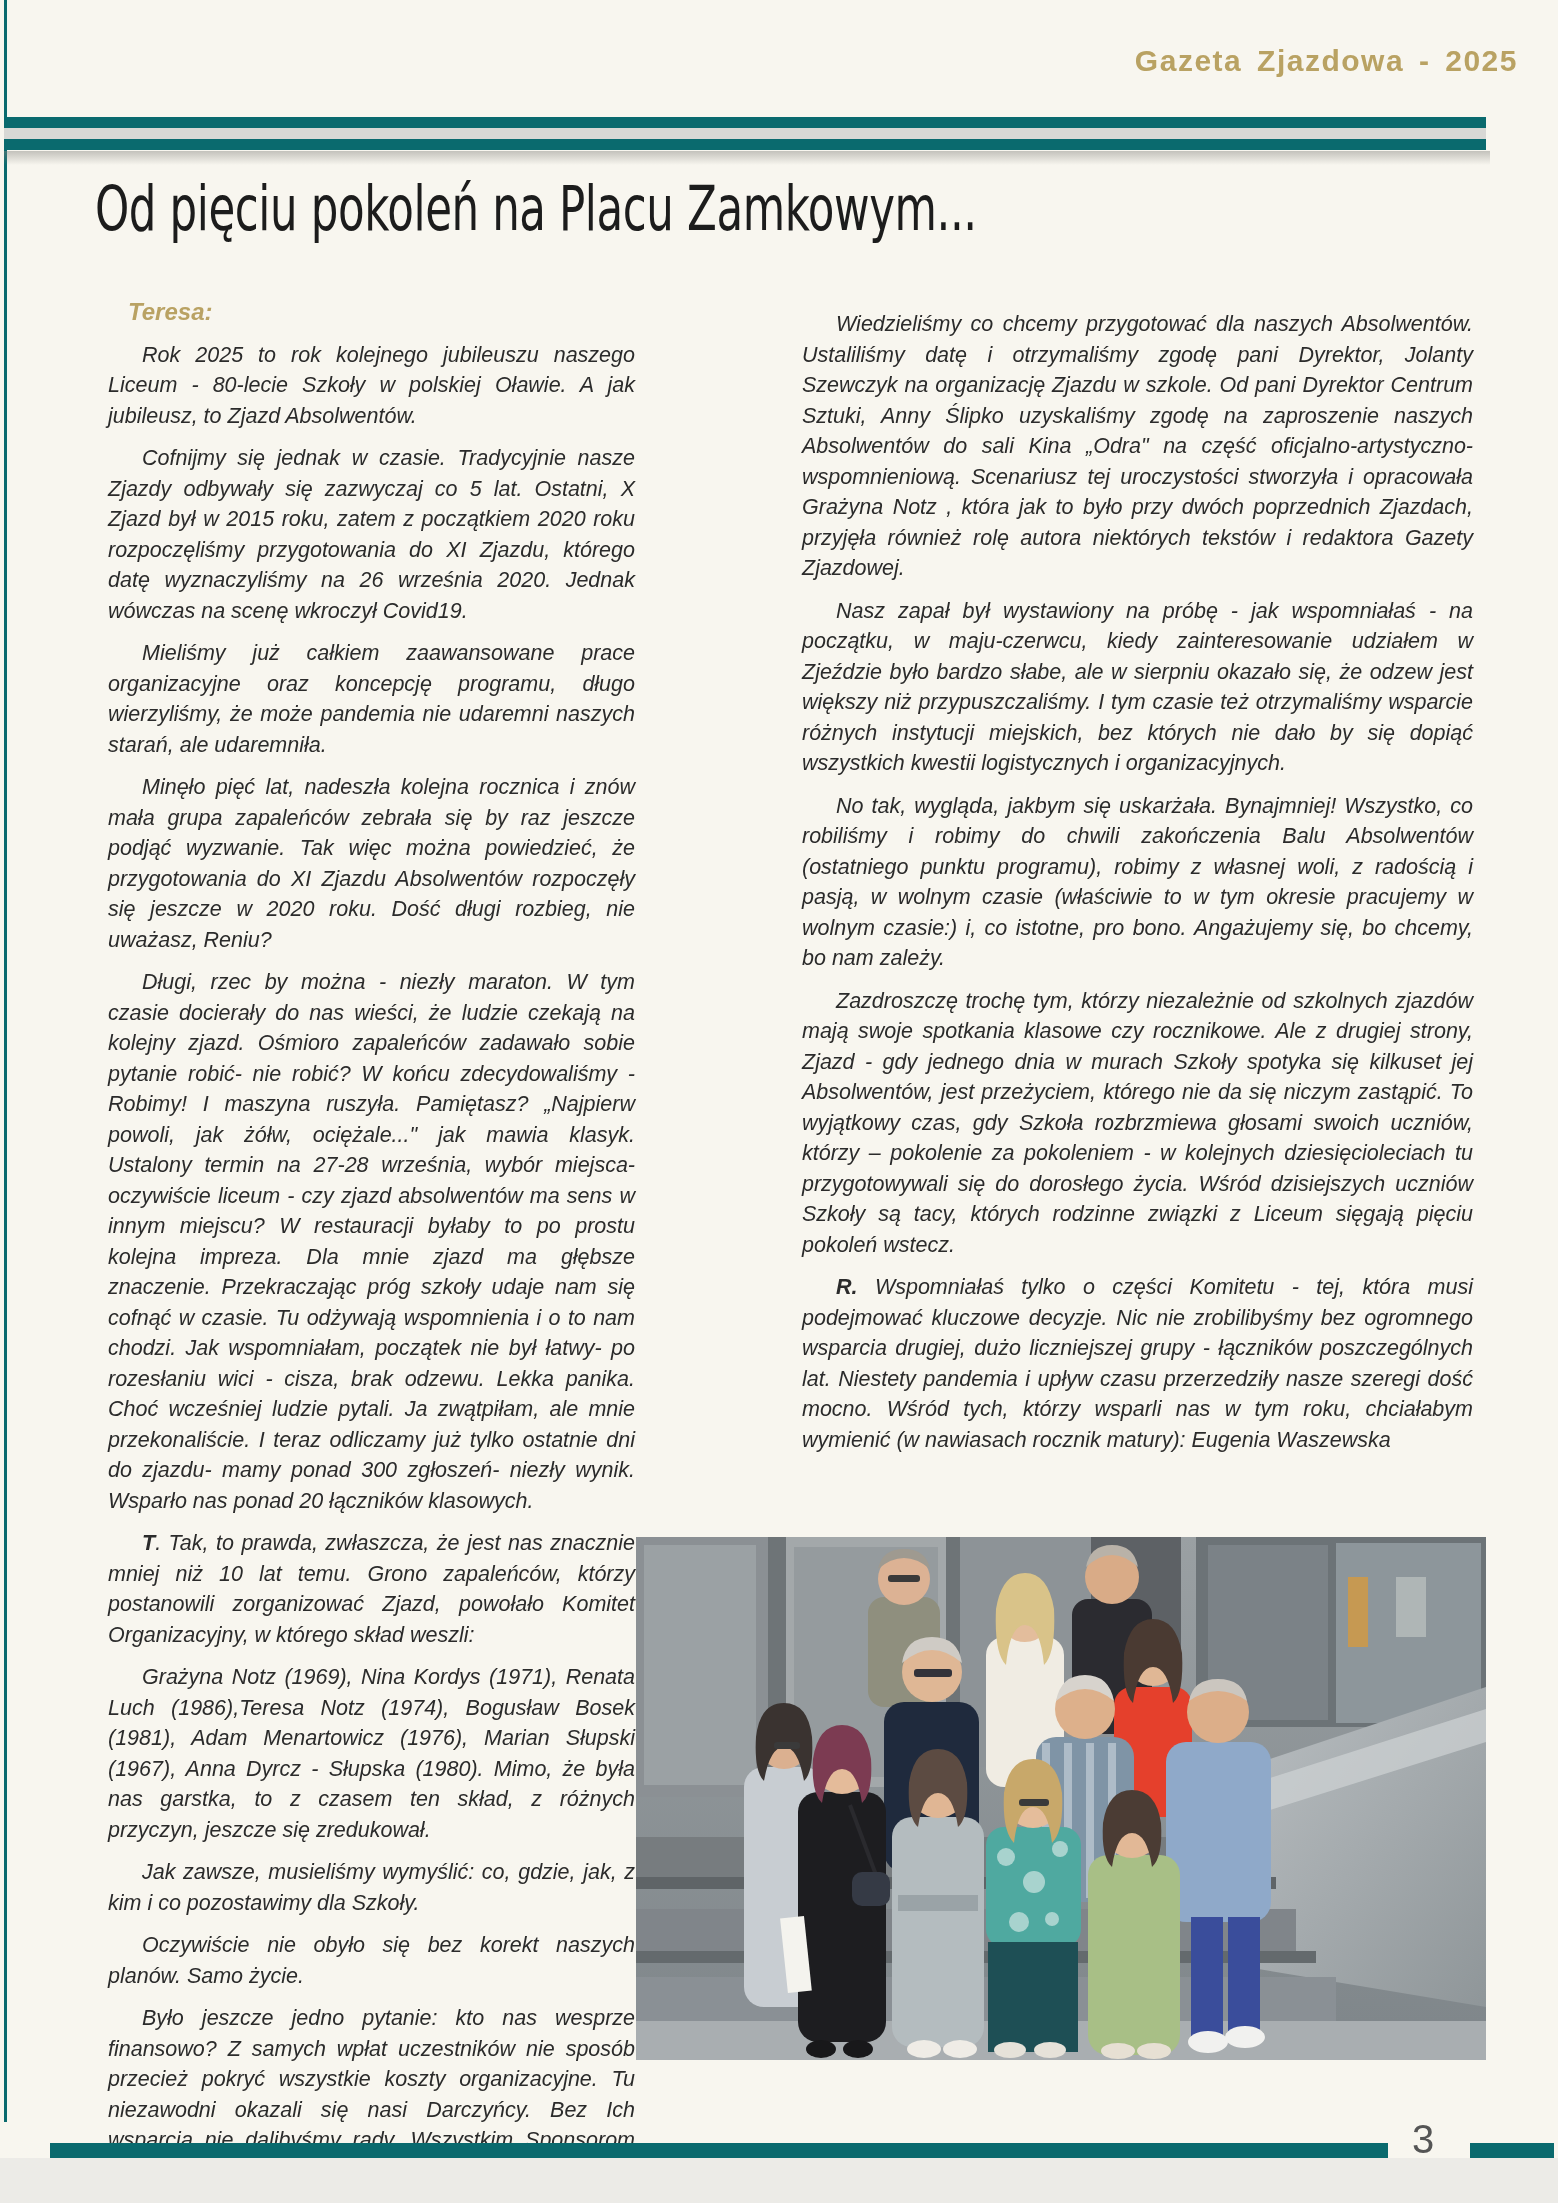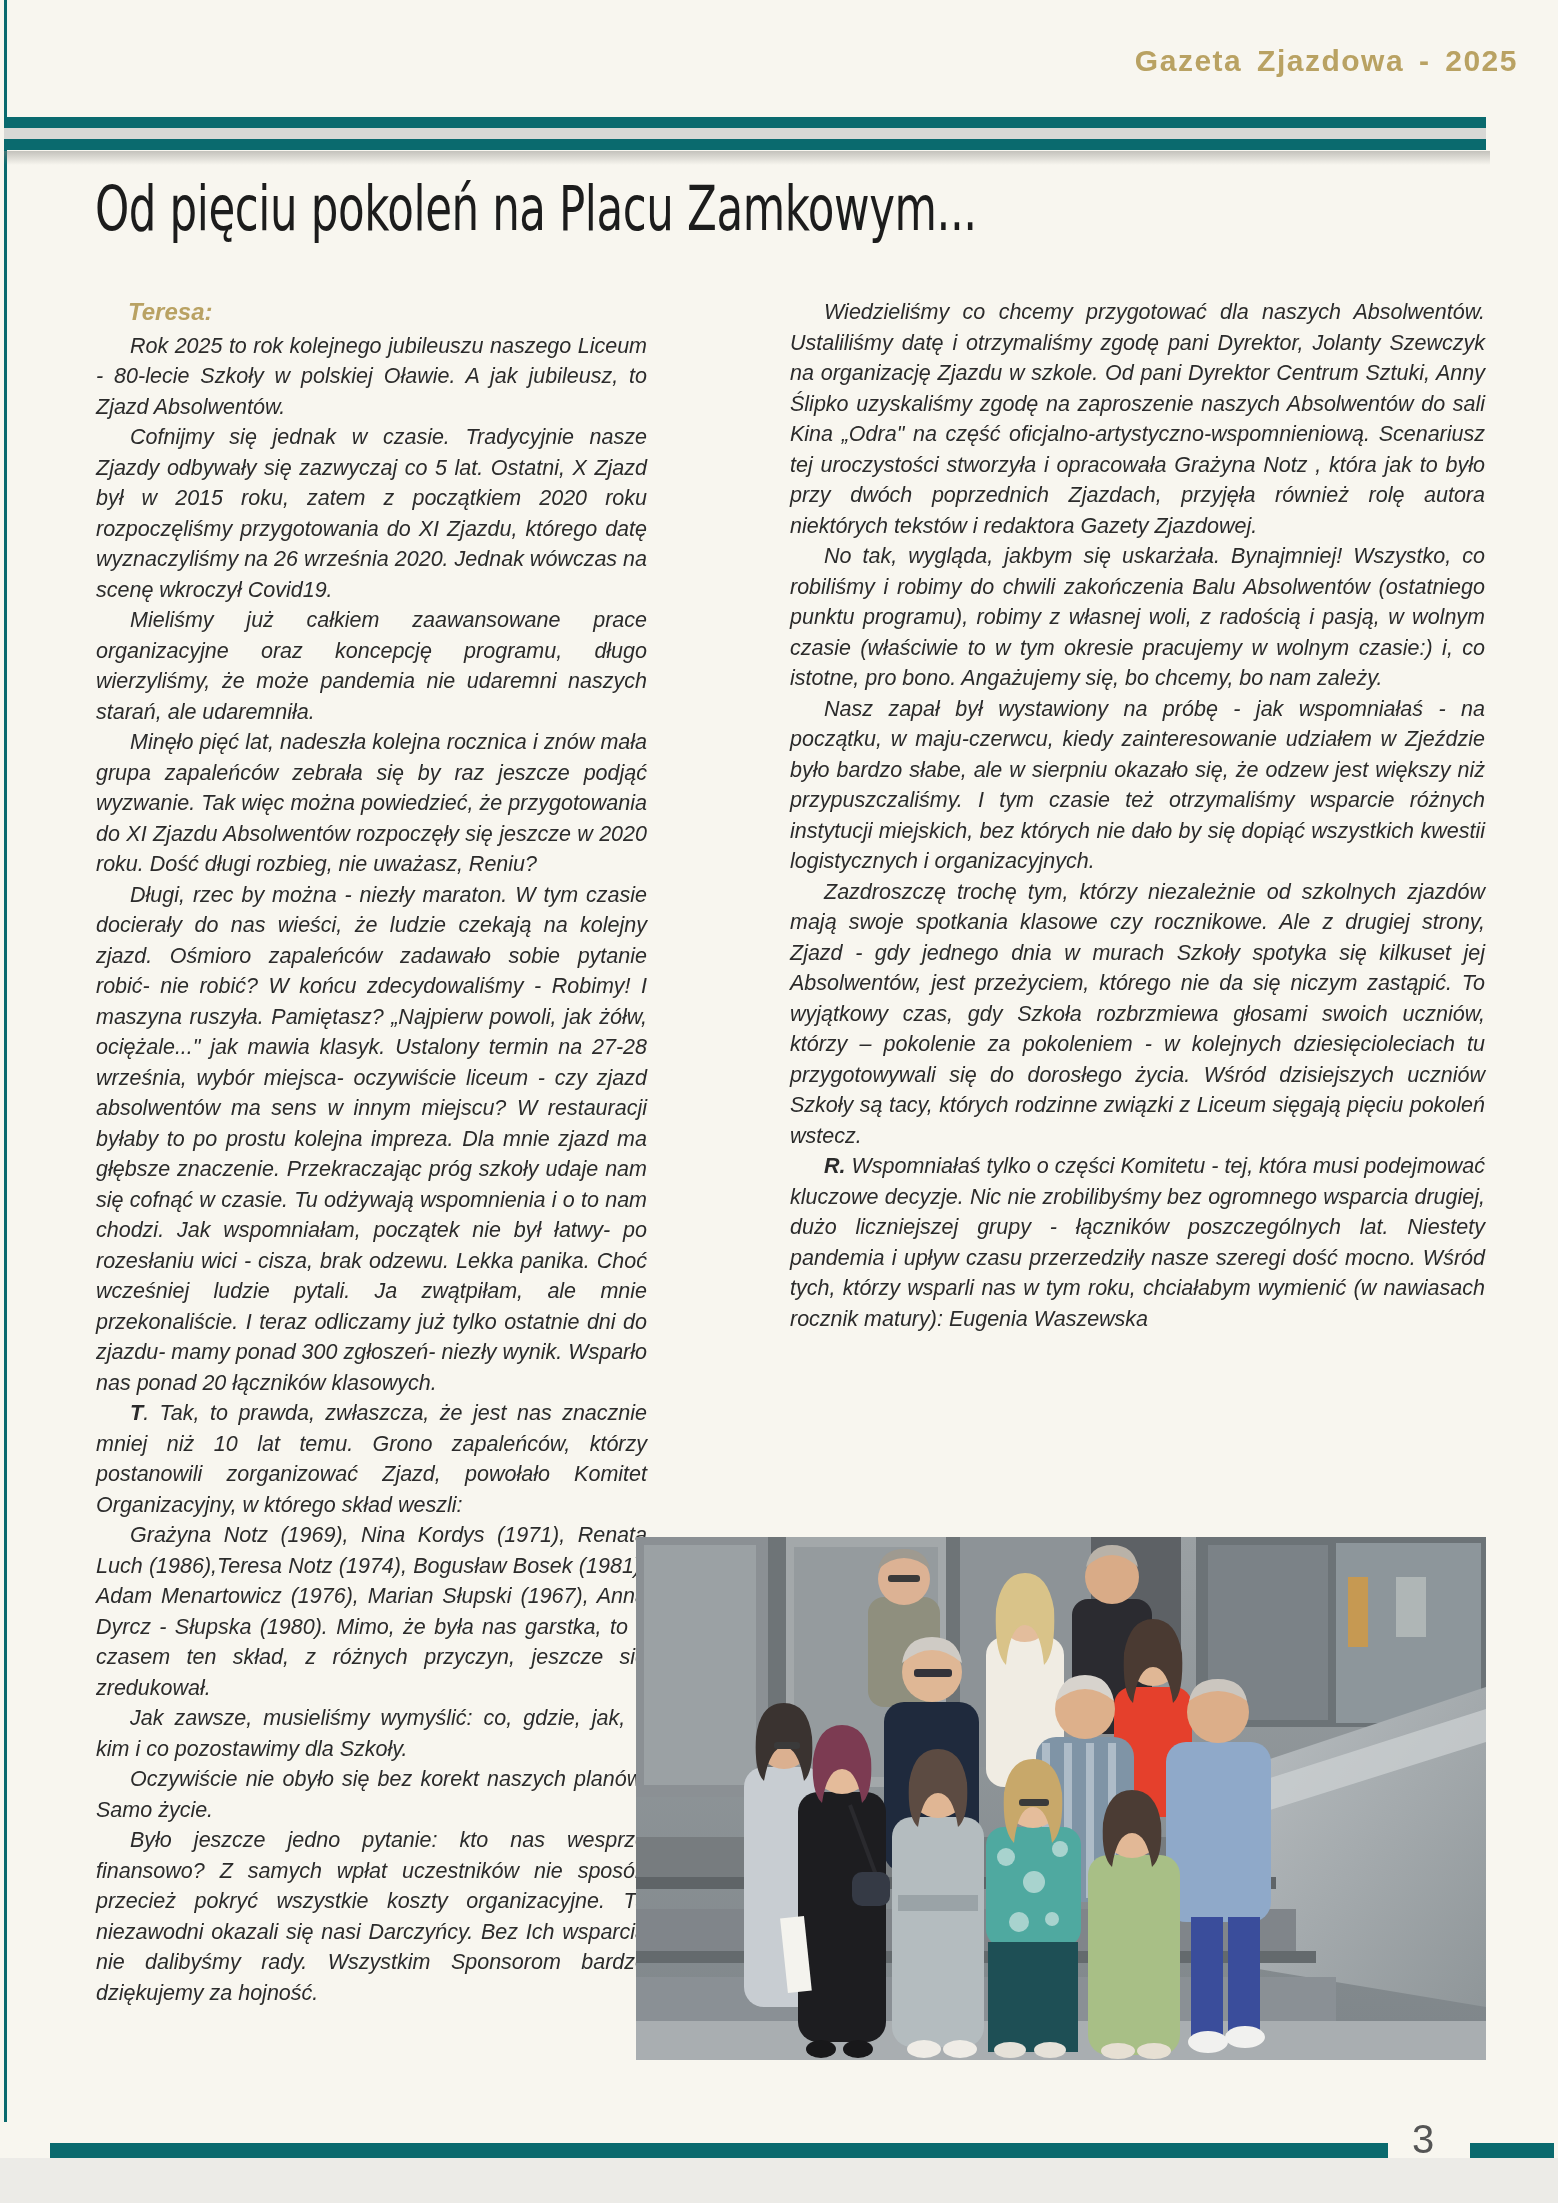--- a/index.html
+++ b/index.html
@@ -103,21 +103,21 @@
   }
   .speaker {
     color: #b9a263;
     font-weight: bold;
     font-size: 24px;
     display: block;
     margin: 0 0 3px 32px;
   }
   .speaker.second { margin-top: 40px; }
   p.para {
-    margin: 0;
+    margin: 12px;
     text-indent: 34px;
   }
   .initial { font-weight: bold; }
 
   
   .photo {
     position: absolute;
     left: 636px;
     top: 1537px;
     width: 850px;
@@ -196,22 +196,22 @@
     </p>
 
     <p class="para">Grażyna Notz (1969), Nina Kordys (1971), Renata Luch (1986),Teresa Notz (1974), Bogusław Bosek (1981), Adam Menartowicz (1976), Marian Słupski (1967), Anna Dyrcz - Słupska (1980). Mimo, że była nas garstka, to z czasem ten skład, z różnych przyczyn, jeszcze się zredukował.</p>
     <p class="para">Jak zawsze, musieliśmy wymyślić: co, gdzie, jak, z kim i co pozostawimy dla Szkoły.</p>
     <p class="para">Oczywiście nie obyło się bez korekt naszych planów. Samo życie.</p>
     <p class="para">Było jeszcze jedno pytanie: kto nas wesprze finansowo? Z samych wpłat uczestników nie sposób przecież pokryć wszystkie koszty organizacyjne. Tu niezawodni okazali się nasi Darczyńcy. Bez Ich wsparcia nie dalibyśmy rady. Wszystkim Sponsorom bardzo dziękujemy za hojność.</p>
   </div>
 
   <div class="col col-right">
     <p class="para">Wiedzieliśmy co chcemy przygotować dla naszych Absolwentów. Ustaliliśmy datę i otrzymaliśmy zgodę pani Dyrektor, Jolanty Szewczyk na organizację Zjazdu w szkole. Od pani Dyrektor Centrum Sztuki, Anny Ślipko uzyskaliśmy zgodę na zaproszenie naszych Absolwentów do sali Kina „Odra" na część oficjalno-artystyczno-wspomnieniową. Scenariusz tej uroczystości stworzyła i opracowała Grażyna Notz , która jak to było przy dwóch poprzednich Zjazdach, przyjęła również rolę autora niektórych tekstów i redaktora Gazety Zjazdowej.</p>
+    <p class="para">Nasz zapał był wystawiony na próbę - jak wspomniałaś - na początku, w maju-czerwcu, kiedy zainteresowanie udziałem w Zjeździe było bardzo słabe, ale w sierpniu okazało się, że odzew jest większy niż przypuszczaliśmy. I tym czasie też otrzymaliśmy wsparcie różnych instytucji miejskich, bez których nie dało by się dopiąć wszystkich kwestii logistycznych i organizacyjnych.</p>
     <p class="para">No tak, wygląda, jakbym się uskarżała. Bynajmniej! Wszystko, co robiliśmy i robimy do chwili zakończenia Balu Absolwentów (ostatniego punktu programu), robimy z własnej woli, z radością i pasją, w wolnym czasie (właściwie to w tym okresie pracujemy w wolnym czasie:) i, co istotne, pro bono. Angażujemy się, bo chcemy, bo nam zależy.</p>
-    <p class="para">Nasz zapał był wystawiony na próbę - jak wspomniałaś - na początku, w maju-czerwcu, kiedy zainteresowanie udziałem w Zjeździe było bardzo słabe, ale w sierpniu okazało się, że odzew jest większy niż przypuszczaliśmy. I tym czasie też otrzymaliśmy wsparcie różnych instytucji miejskich, bez których nie dało by się dopiąć wszystkich kwestii logistycznych i organizacyjnych.</p>
     <p class="para">Zazdroszczę trochę tym, którzy niezależnie od szkolnych zjazdów mają swoje spotkania klasowe czy rocznikowe. Ale z drugiej strony, Zjazd - gdy jednego dnia w murach Szkoły spotyka się kilkuset jej Absolwentów, jest przeżyciem, którego nie da się niczym zastąpić. To wyjątkowy czas, gdy Szkoła rozbrzmiewa głosami swoich uczniów, którzy – pokolenie za pokoleniem - w  kolejnych dziesięcioleciach tu przygotowywali się do dorosłego życia. Wśród dzisiejszych uczniów Szkoły są tacy, których rodzinne związki z Liceum sięgają pięciu pokoleń wstecz.</p>
     <p class="para">
       <span class="initial">R.</span><span> Wspomniałaś tylko o części Komitetu - tej, która musi podejmować kluczowe decyzje. Nic nie zrobilibyśmy bez ogromnego wsparcia drugiej, dużo liczniejszej grupy - łączników poszczególnych lat. Niestety pandemia i upływ czasu przerzedziły nasze szeregi dość mocno. Wśród tych, którzy wsparli nas w tym roku, chciałabym wymienić (w nawiasach rocznik matury): Eugenia Waszewska</span>
     </p>
   </div>
 
   <div class="photo">
     <svg width="850" height="523" viewBox="0 0 850 523" xmlns="http://www.w3.org/2000/svg">
       <defs>
         <linearGradient id="wallg" x1="0" y1="0" x2="0" y2="1">

